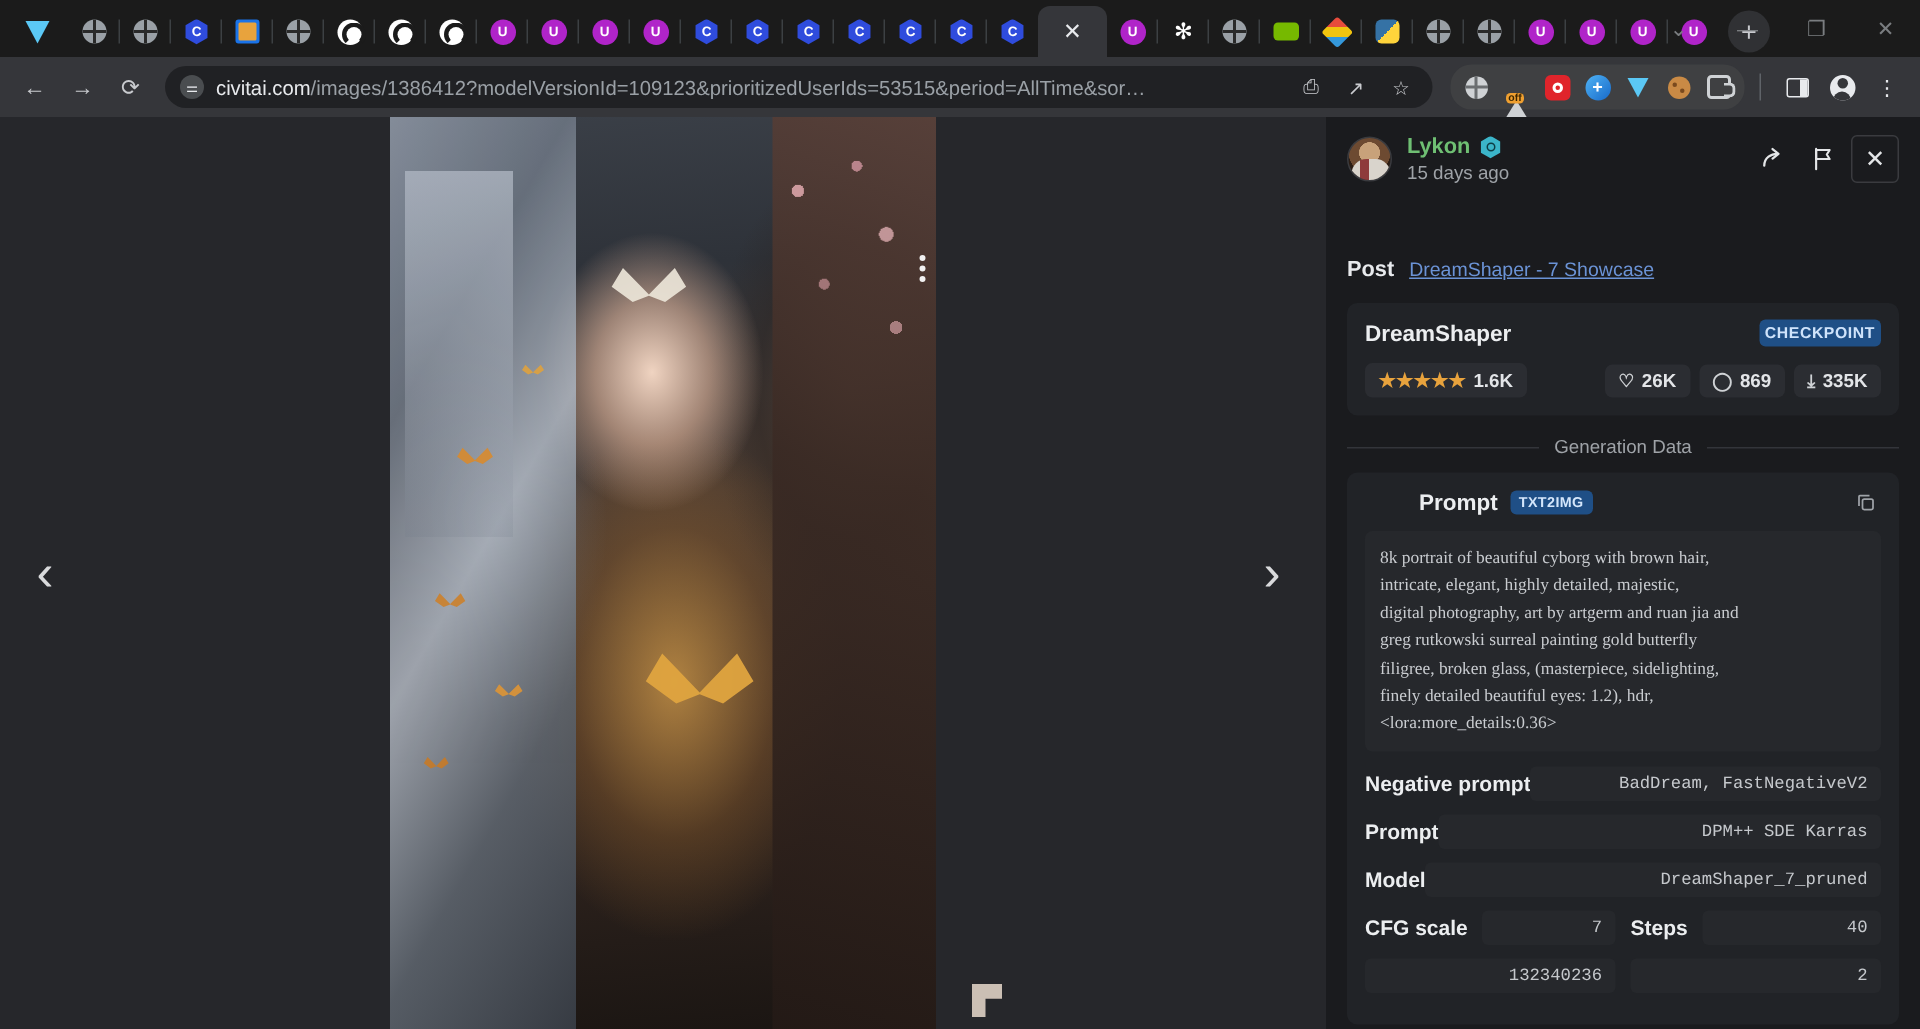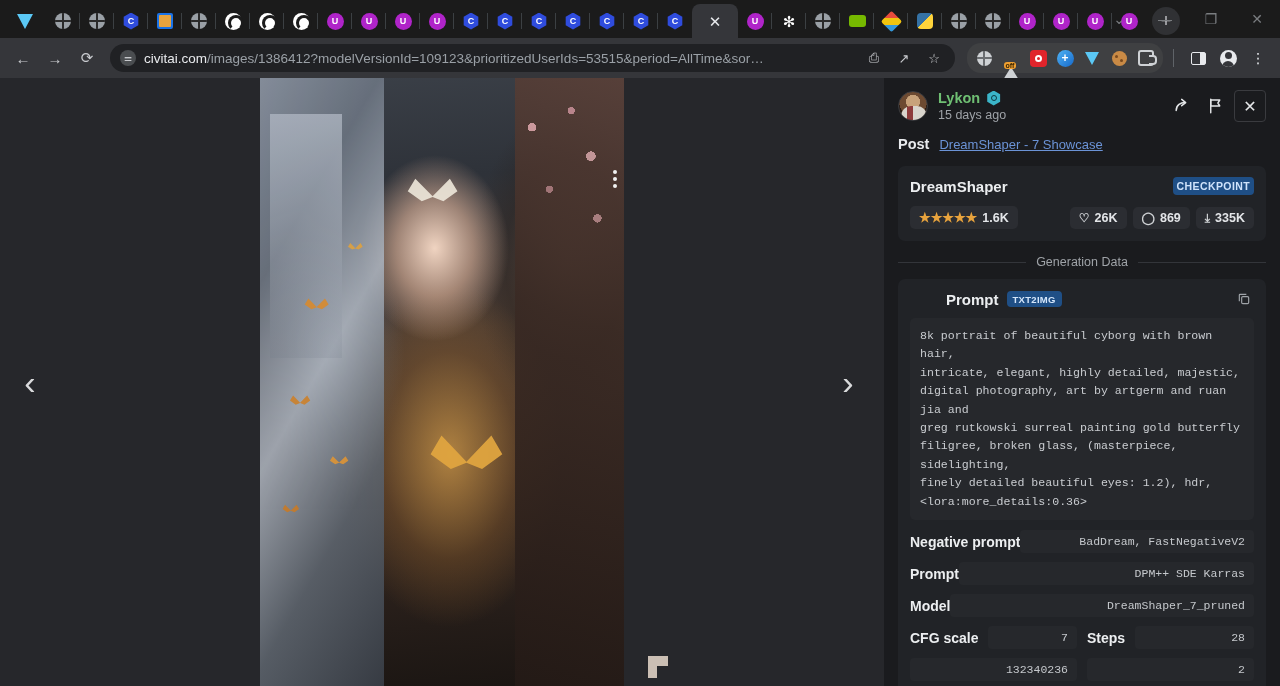--- a/index.html
+++ b/index.html
@@ -254,21 +254,21 @@
   }
   .sp-badge i { width:6px;height:6px;border-radius:50%;border:1.5px solid #0d3d45; display:block;}
   .sp-time { font-size: 12.5px; color:#9fa3a8; margin-top:2px;}
   .sp-acts { display:flex; align-items:center; gap:2px; }
   .sp-act {
     width: 32px; height: 32px; display:flex; align-items:center;
     justify-content:center; color:#e4e6e8; border-radius:4px;
   }
   .sp-act.boxed { border: 1px solid #3a3b3f; }
 
-  .sp-post { padding: 4px 14px 14px 14px; display:flex; align-items:baseline; gap:10px;}
+  .sp-post { padding: 4px 14px 14px 14px; display:flex; align-items:baseline; gap:10px;margin-top:36px;}
   .sp-post-lbl { font-size: 14.5px; color:#e8eaed; font-weight:600;}
   .sp-post-link { font-size: 13px; color:#6b93d6; text-decoration: underline; }
 
   .sp-scroll { flex: 1; overflow: hidden; padding: 0 14px; }
 
   .sectitle {
     display:flex; align-items:center; gap:10px; margin: 2px 0 10px 0;
   }
   .sectitle .ln { flex:1; height:1px; background:#33353a;}
   .sectitle span { font-size: 12.5px; color:#9fa3a8; }
@@ -296,21 +296,21 @@
   .prompt-head { display:flex; align-items:center; gap:8px;margin-left:36px; }
   .prompt-lbl { font-size:15px; color:#eceef0; font-weight:600;}
   .txt2img {
     background:#1f4f86; color:#d4e6fb; font-size:9.5px; font-weight:bold;
     padding:2.5px 6px; border-radius:4px; letter-spacing:.3px;
   }
   .copybtn { margin-left:auto; width:20px; height:20px; display:flex;
     align-items:center; justify-content:center; color:#9fa3a8; font-size:13px;}
   .prompt-body {
     margin-top:9px; background:#26282c; border-radius:5px; padding:9px 10px;
-    font-family: Liberation Mono, monospace; font-size:11.6px; line-height:18.4px;
+    font-family: Liberation Serif, serif; font-size:11.6px; line-height:18.4px;
     color:#c9ccd0; white-space: pre-wrap; word-break: break-word;
   }
 
   .rows { margin-top: 10px; }
   .row { display:flex; align-items:center; gap:0; margin-bottom: 9px; }
   .row-lbl { font-size:14px; color:#eceef0; font-weight:600; flex:0 0 auto; white-space:nowrap;}
   .row-val {
     flex:1; background:#26282c; border-radius:4px; padding:5px 9px;
     font-family: "Liberation Mono", monospace; font-size:11.5px; color:#c5c8cc;
     text-align:right; white-space:nowrap; overflow:hidden;
@@ -622,21 +622,21 @@
               <span class="row-lbl">Model</span>
               <span class="row-val">DreamShaper_7_pruned</span>
             </div>
             <div class="row pair">
               <span class="cell">
                 <span class="row-lbl">CFG scale</span>
                 <span class="row-val">7</span>
               </span>
               <span class="cell">
                 <span class="row-lbl">Steps</span>
-                <span class="row-val">28</span>
+                <span class="row-val">40</span>
               </span>
             </div>
             <div class="row pair">
               <span class="cell">
 
                 <span class="row-val">132340236</span>
               </span>
               <span class="cell">
 
                 <span class="row-val">2</span>

